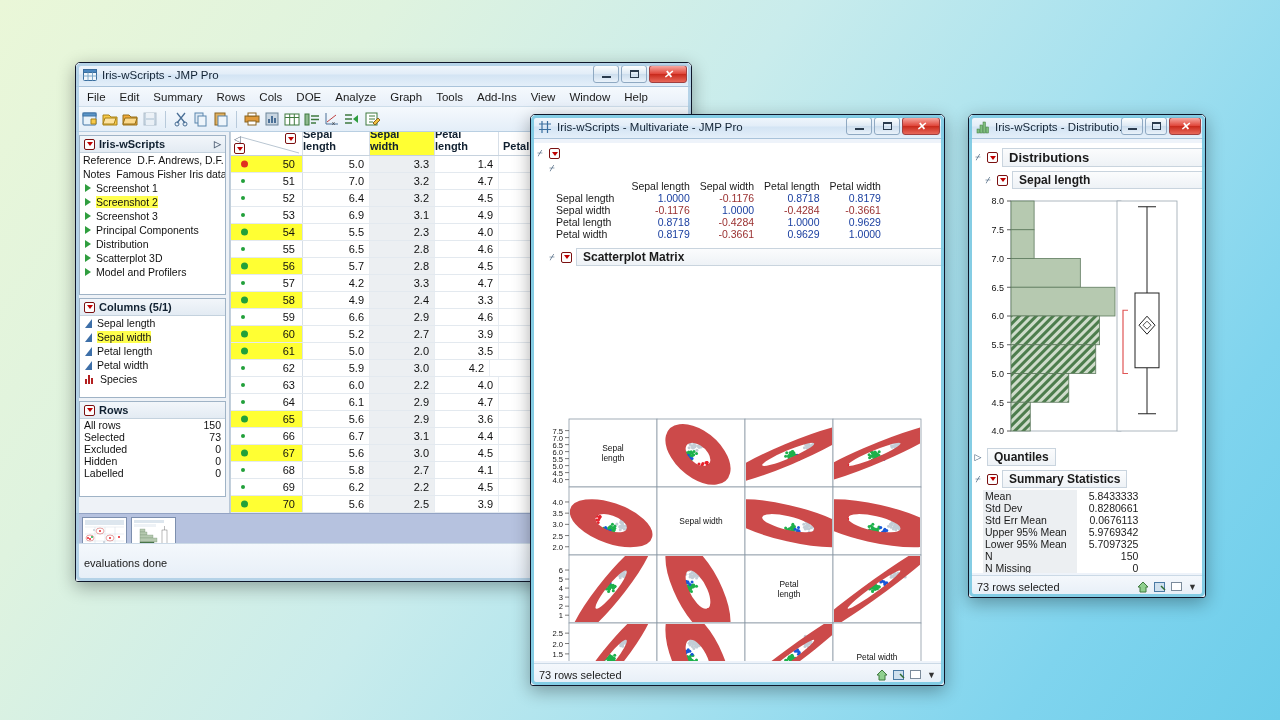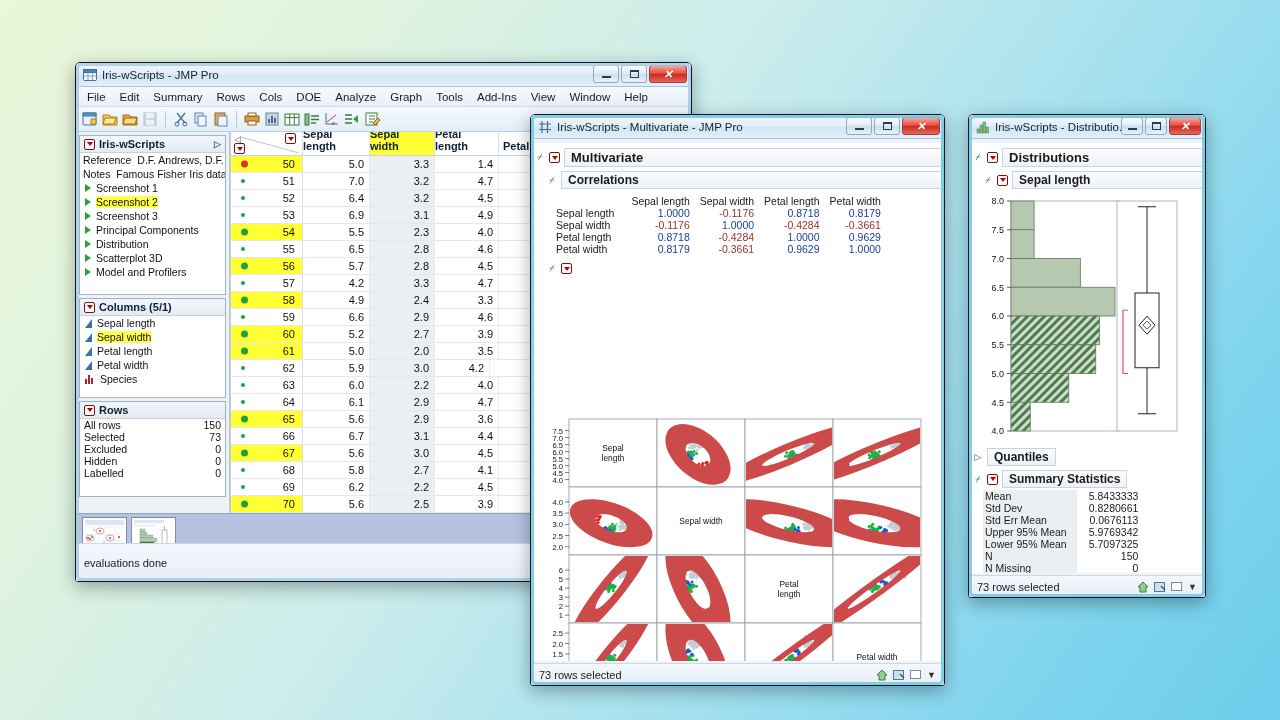--- a/index.html
+++ b/index.html
@@ -735,25 +735,23 @@
         <span class="tb-btn close">
             <i class="tb-glyph-x">✕</i>
           </span>
       </span>
     </div>
 
     <div class="mv-body">
       <div class="outbox" style="margin-top:3px;">
         <span class="disc">⌿</span>
         <span class="redtri"></span>
-        <span class="titlepill t1">Multivariate</span>
       </div>
       <div class="outbox" style="padding-left:16px;">
         <span class="disc">⌿</span>
-        <span class="titlepill t2">Correlations</span>
       </div>
 
       <table class="corr-table">
         <tbody>
             <tr>
           <th></th>
           <th>Sepal length</th>
           <th>Sepal width</th>
           <th>Petal length</th>
           <th>Petal width</th>
@@ -785,20 +783,21 @@
           <td class="neg">-0.3661</td>
           <td class="pos">0.9629</td>
           <td class="pos">1.0000</td>
         </tr>
       </tbody>
         </table>
 
       <div class="outbox" style="padding-left:16px; margin-top:6px;">
         <span class="disc">⌿</span>
         <span class="redtri"></span>
+        <span class="titlepill t2">Scatterplot Matrix</span>
       </div>
 
       <div class="spm">
         <svg id="spmsvg" width="398" height="290" viewBox="0 0 398 290">
             <rect x="30" y="4" width="88" height="68" fill="#fff" stroke="#8c9aa6" stroke-width="0.8"></rect>
             <rect x="118" y="4" width="88" height="68" fill="#fff" stroke="#8c9aa6" stroke-width="0.8"></rect>
             <rect x="206" y="4" width="88" height="68" fill="#fff" stroke="#8c9aa6" stroke-width="0.8"></rect>
             <rect x="294" y="4" width="88" height="68" fill="#fff" stroke="#8c9aa6" stroke-width="0.8"></rect>
             <rect x="30" y="72" width="88" height="68" fill="#fff" stroke="#8c9aa6" stroke-width="0.8"></rect>
             <rect x="118" y="72" width="88" height="68" fill="#fff" stroke="#8c9aa6" stroke-width="0.8"></rect>

